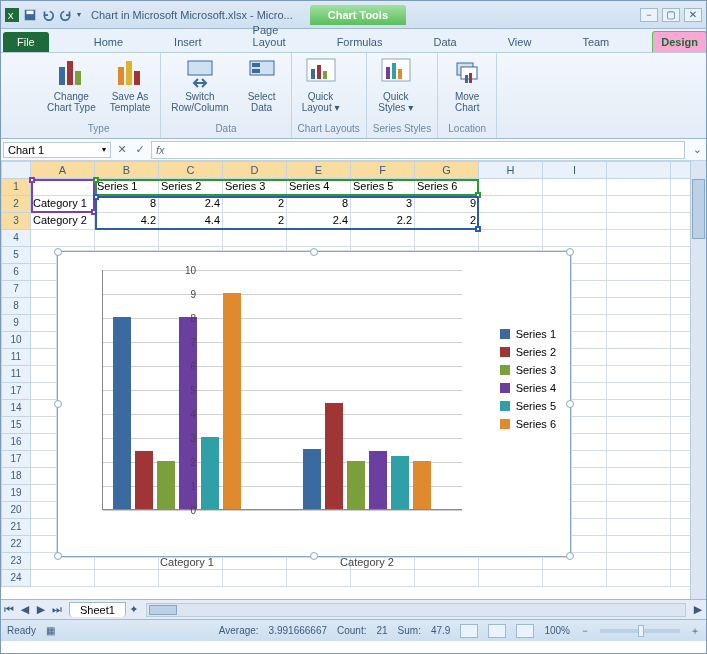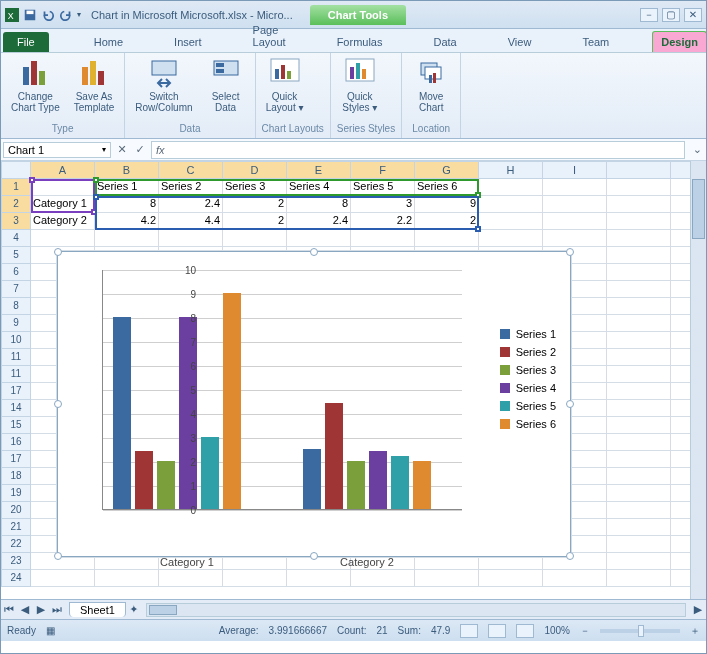--- a/index.html
+++ b/index.html
@@ -16,21 +16,21 @@
   
   
   .tabs { display:flex; align-items:flex-end; height:24px; background:#e9f1fb; border-bottom:1px solid #b7ceda; padding-left:2px; font-size:11px; }
   .tabs .filetab { background:#1e6b3a; color:#fff; padding:4px 14px; border-radius:3px 3px 0 0; margin-right:2px;}
   .tabs .tab { padding:4px 8px; color:#3b5c7d;margin-left:35px; }
   .tabs .tab.active { background:#f9a8d4; border:1px solid #5abf5a; border-bottom:none; color:#1e6b3a; font-weight:bold; border-radius:3px 3px 0 0;}
   .tabs .right-icons { margin-left:auto; display:flex; gap:6px; padding-right:6px; align-items:center;}
   .help-icon { width:16px;height:16px;border-radius:50%;background:#3a8ecf;color:#fff;display:flex;align-items:center;justify-content:center;font-size:11px;font-weight:bold;}
   
   
-  .ribbon { display:flex; background:linear-gradient(#f2f7fc,#e3ecf7); border-bottom:1px solid #9fb9d3; height:86px; }
+  .ribbon { display:flex; background:linear-gradient(#f2f7fc,#e3ecf7); border-bottom:1px solid #9fb9d3; height:86px;padding-left:36px; }
   .ribbon-group { border-right:1px solid #c3d4e4; padding:2px 6px; display:flex; flex-direction:column; }
   .ribbon-group .btns { display:flex; gap:6px; flex:1; align-items:flex-start;}
   .ribbon-btn { display:flex; flex-direction:column; align-items:center; justify-content:flex-start; padding:2px 4px; font-size:10px; color:#3b5c7d; text-align:center; min-width:46px;}
   .ribbon-btn .ico { width:32px;height:32px; display:flex;align-items:center;justify-content:center; margin-bottom:2px;}
   .ribbon-group-label { font-size:10px; color:#6b89a6; text-align:center; padding:2px 0; }
   
   
   .formula-row { display:flex; align-items:center; height:22px; border-bottom:1px solid #c3d4e4; background:#f7fbff; font-size:11px;}
   .namebox { width:108px; border:1px solid #b7ceda; margin:1px 2px; padding:1px 4px; display:flex; align-items:center; justify-content:space-between; background:#fff;}
   .fx-btn { width:18px; text-align:center; color:#5b6b7b;}

